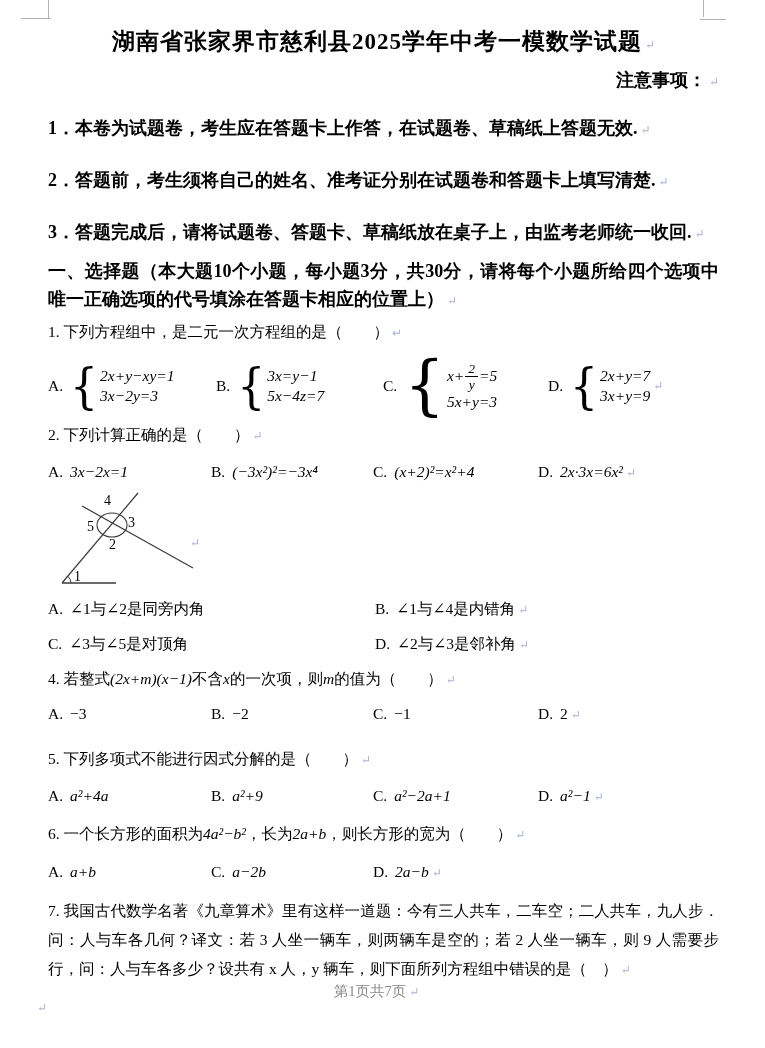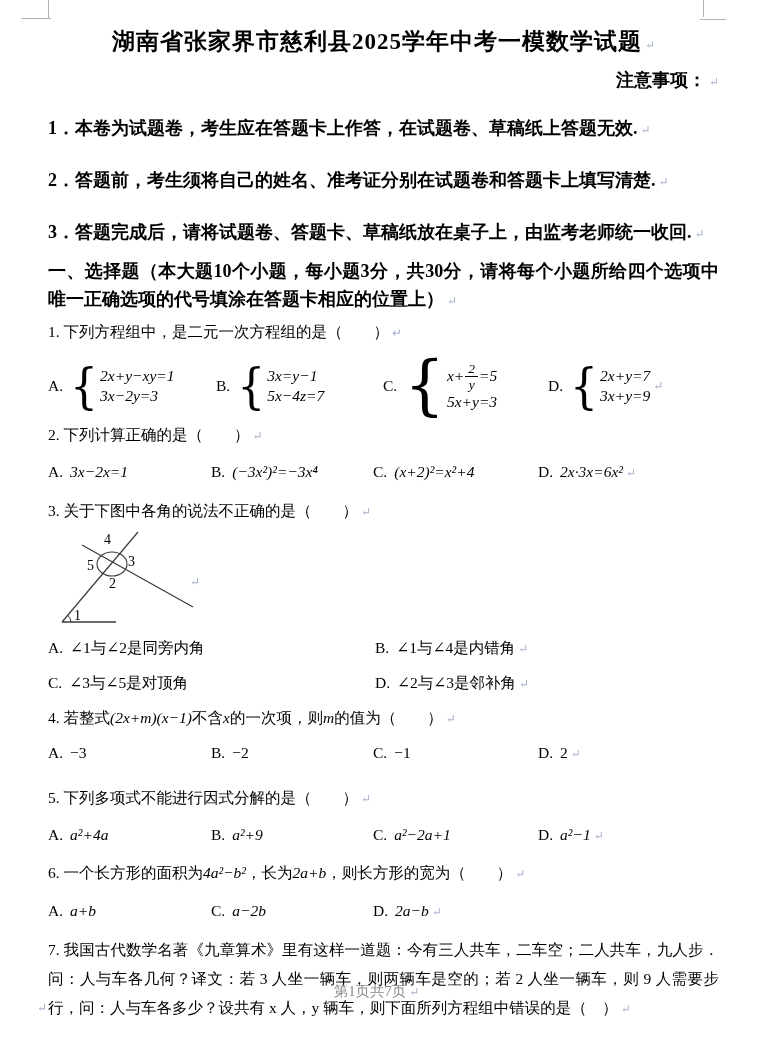--- a/index.html
+++ b/index.html
@@ -161,23 +161,20 @@
     <div class="q-stem">
       <span>2. 下列计算正确的是（　　）</span><span class="ret">↵</span>
     </div>
     <div class="optrow mt14">
       <div class="opt"><span class="opt-label">A.</span><span class="m">3x−2x=1</span></div>
       <div class="opt"><span class="opt-label">B.</span><span class="m">(−3x²)²=−3x⁴</span></div>
       <div class="opt"><span class="opt-label">C.</span><span class="m">(x+2)²=x²+4</span></div>
       <div class="opt"><span class="opt-label">D.</span><span class="m">2x·3x=6x²</span><span class="ret">↵</span></div>
     </div>
 
-    <div class="q-stem mt16">
-      <span>3. 关于下图中各角的说法不正确的是（　　）</span><span class="ret">↵</span>
-    </div>
     <div class="figure-wrap">
       <svg width="200" height="99" viewBox="0 0 200 99">
         <line x1="12" y1="96" x2="88" y2="6" stroke="#3a3a3a" stroke-width="1.2"></line>
         <line x1="32" y1="19" x2="143" y2="81" stroke="#3a3a3a" stroke-width="1.2"></line>
         <line x1="12" y1="96" x2="66" y2="96" stroke="#3a3a3a" stroke-width="1.6"></line>
         <ellipse cx="62" cy="38" rx="15" ry="12" fill="none" stroke="#3a3a3a" stroke-width="1.1"></ellipse>
         <path d="M 21 96 A 9 9 0 0 0 17.5 89" fill="none" stroke="#3a3a3a" stroke-width="1"></path>
         <text x="54" y="18" font-size="14" fill="#000">4</text>
         <text x="37" y="44" font-size="14" fill="#000">5</text>
         <text x="78" y="40" font-size="14" fill="#000">3</text>

